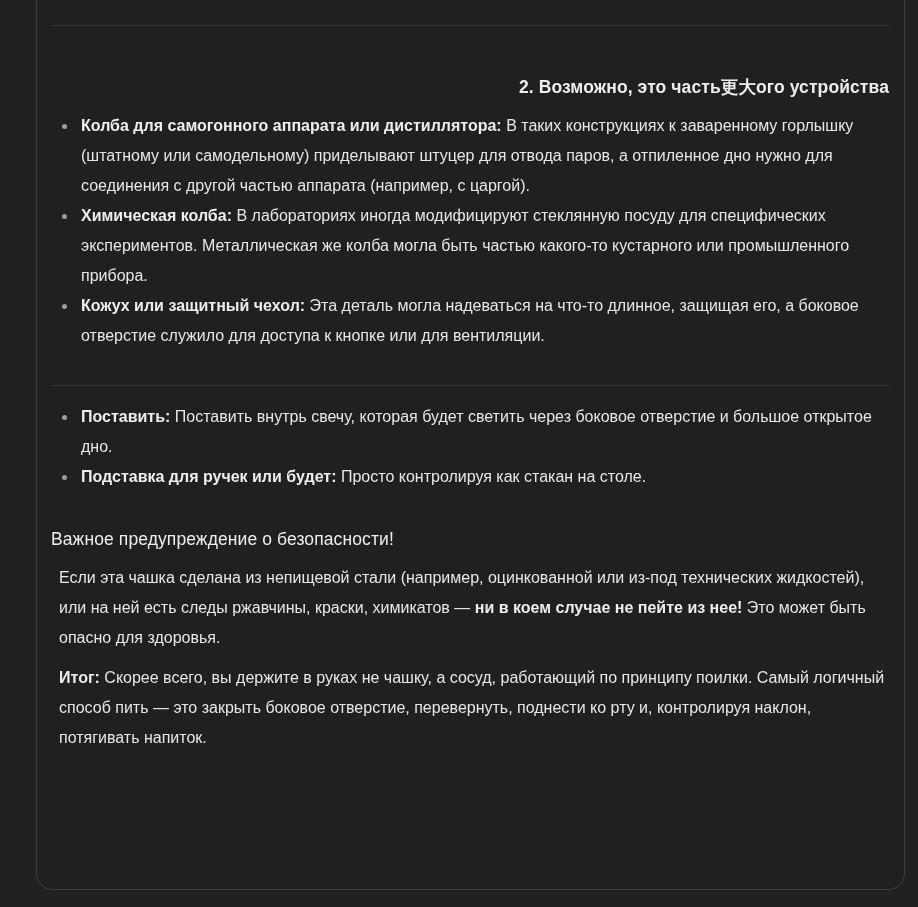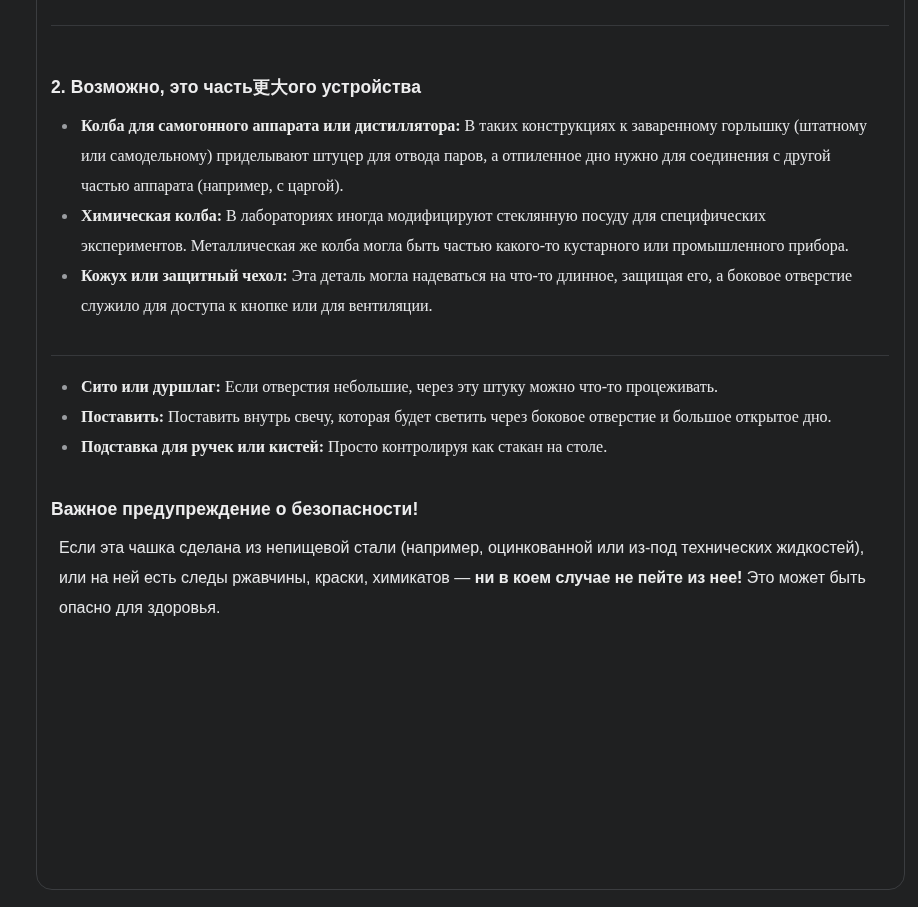--- a/index.html
+++ b/index.html
@@ -34,34 +34,34 @@
     margin: 0;
   }
   hr.divider-2 { margin-top: 34px; }
   h2.section-heading {
     font-size: 17.5px;
     font-weight: 700;
     line-height: 24px;
     letter-spacing: 0.1px;
     color: #ededee;
     margin: 49px 0 0 0;
+    text-align: right;
   }
   h3.warning-heading {
     font-size: 17.5px;
-    font-weight: 700;
+    font-weight: 400;
     line-height: 24px;
     letter-spacing: 0.1px;
     color: #ededee;
     margin: 35px 0 0 0;
   }
   ul.bullet-list {
     list-style: none;
     margin: 12px 16px 0 0;
     padding: 0;
-    font-family: Liberation Serif, serif;
   }
   ul.bullet-list-2 { margin-top: 16px; }
   ul.bullet-list li {
     position: relative;
     padding-left: 30px;
     font-size: 16px;
     line-height: 30px;
   }
   ul.bullet-list li .dot {
     position: absolute;
@@ -105,31 +105,28 @@
         <span class="bold">Кожух или защитный чехол:</span><span> Эта деталь могла надеваться на что-то длинное, защищая его, а боковое отверстие служило для доступа к кнопке или для вентиляции.</span>
       </li>
     </ul>
 
     <hr class="section-divider divider-2">
 
 
     <ul class="bullet-list bullet-list-2">
       <li>
         <span class="dot"></span>
-        <span class="bold">Сито или дуршлаг:</span><span> Если отверстия небольшие, через эту штуку можно что-то процеживать.</span>
-      </li>
-      <li>
-        <span class="dot"></span>
         <span class="bold">Поставить:</span><span> Поставить внутрь свечу, которая будет светить через боковое отверстие и большое открытое дно.</span>
       </li>
       <li>
         <span class="dot"></span>
-        <span class="bold">Подставка для ручек или кистей:</span><span> Просто контролируя как стакан на столе.</span>
+        <span class="bold">Подставка для ручек или будет:</span><span> Просто контролируя как стакан на столе.</span>
       </li>
     </ul>
 
     <h3 class="warning-heading">Важное предупреждение о безопасности!</h3>
 
     <p class="body-paragraph"><span>Если эта чашка сделана из непищевой стали (например, оцинкованной или из-под технических жидкостей), или на ней есть следы ржавчины, краски, химикатов — </span><span class="bold">ни в коем случае не пейте из нее!</span><span> Это может быть опасно для здоровья.</span></p>
 
+    <p class="body-paragraph summary-paragraph"><span class="bold">Итог:</span><span> Скорее всего, вы держите в руках не чашку, а сосуд, работающий по принципу поилки. Самый логичный способ пить — это закрыть боковое отверстие, перевернуть, поднести ко рту и, контролируя наклон, потягивать напиток.</span></p>
 
   </div>
 </div>
 
 </body></html>

